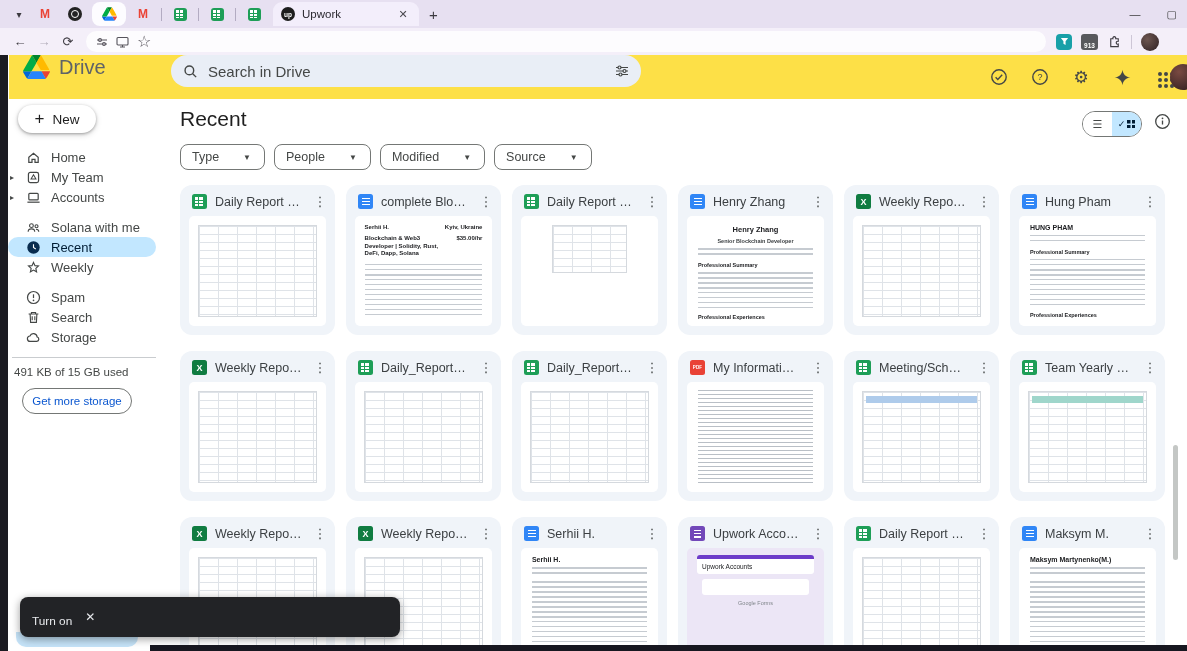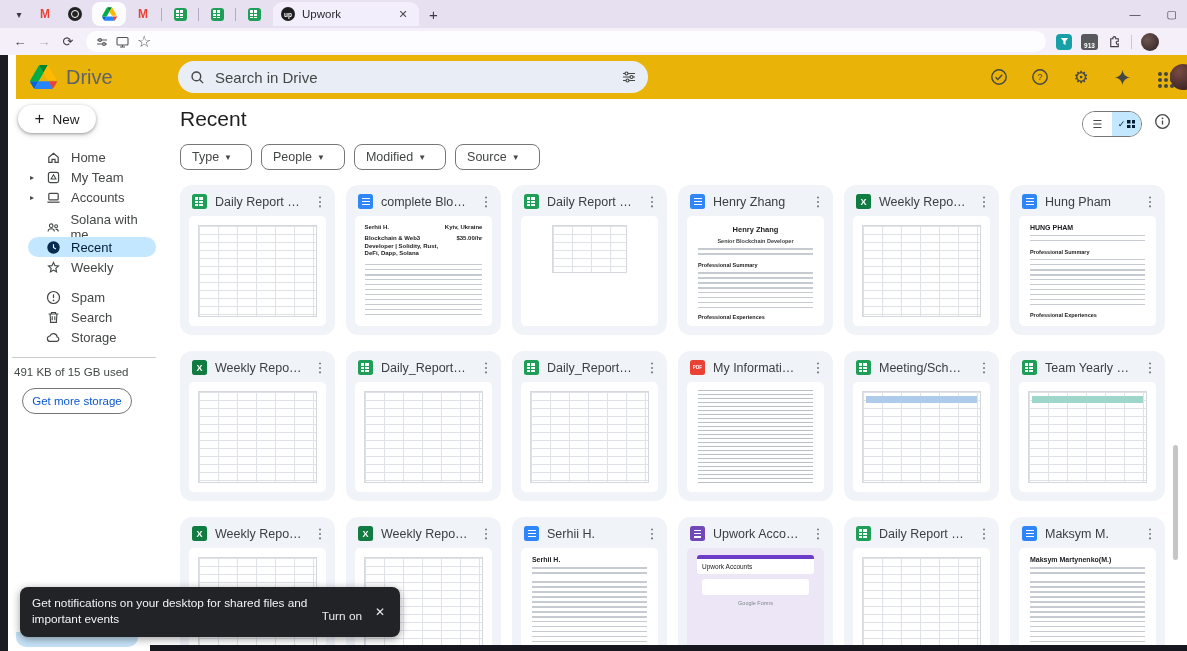--- a/index.html
+++ b/index.html
@@ -37,50 +37,50 @@
   .ext-badge{width:17px;height:15px;border-radius:3px;background:#58595d;color:#fff;font-size:6.5px;font-weight:700;display:flex;align-items:flex-end;justify-content:center;padding-bottom:1px;}
   .ext-sep{width:1px;height:14px;background:#cdc6d6;}
   .avatar-sm{width:18px;height:18px;border-radius:50%;background:radial-gradient(circle at 35% 35%,#6d5650,#2e2024);}
 
   
   .left-strip{position:absolute;left:0;top:55px;width:8px;bottom:0;background:#1b1b22;z-index:6;}
   .bottom-strip{position:absolute;left:150px;right:0;bottom:0;height:6px;background:#171720;z-index:30;}
   .blue-remnant{position:absolute;left:16px;bottom:4px;width:122px;height:15px;background:#c5e3f8;border-radius:0 0 10px 10px;z-index:24;}
 
   
-  .drive-header{position:absolute;top:55px;left:16px;right:0;height:44px;background:#eab308;display:flex;align-items:center;z-index:4;}
+  .drive-header{position:absolute;top:55px;left:9px;right:0;height:44px;background:#fde047;display:flex;align-items:flex-start;z-index:4;}
   .logo-wrap{display:flex;align-items:center;gap:9px;margin-left:14px;width:130px;}
   .drive-name{font-size:20px;color:#5f6368;}
   .searchbar{height:32px;width:446px;background:#e9eef6;border-radius:16px;display:flex;align-items:center;padding:0 12px;gap:10px;margin-left:18px;}
   .search-ph{font-size:15px;color:#444746;flex:1;}
   .hdr-icons{position:absolute;right:14px;top:0;height:44px;display:flex;align-items:center;gap:21px;color:#444746;}
   .hic{display:flex;align-items:center;justify-content:center;width:20px;height:20px;}
   .gear{font-size:17px;color:#444746;}
   .appsgrid{width:4px;height:4px;border-radius:50%;background:#444746;
     box-shadow:6px 0 #444746,12px 0 #444746,0 6px #444746,6px 6px #444746,12px 6px #444746,0 12px #444746,6px 12px #444746,12px 12px #444746;margin:-6px 0 0 -6px;}
   .avatar-cut{position:absolute;right:-9px;top:9px;width:26px;height:26px;border-radius:50%;background:radial-gradient(circle at 35% 30%,#7a4a42,#2a1b1d);}
 
   
   .sidebar{position:absolute;top:99px;left:8px;width:160px;bottom:0;background:#fff;z-index:3;font-size:13px;color:#444746;}
   .newbtn{margin:6px 0 14px 10px;width:78px;height:28px;background:#fff;border-radius:14px;box-shadow:0 1px 3px rgba(0,0,0,.3),0 2px 6px rgba(0,0,0,.15);display:flex;align-items:center;justify-content:center;gap:8px;font-size:13.5px;color:#1f1f1f;}
   .newbtn .plus{font-size:17px;color:#1f1f1f;}
   .snav{display:flex;flex-direction:column;}
-  .sitem{height:20px;display:flex;align-items:center;gap:10px;padding-left:18px;border-radius:13px;margin-right:12px;position:relative;margin-left:20px;}
+  .sitem{height:20px;display:flex;align-items:center;gap:10px;padding-left:18px;border-radius:13px;margin-right:12px;position:relative;}
   .sitem .caret{position:absolute;left:2px;font-size:8px;color:#444746;}
   .sitem.sel{background:#c2e7ff;color:#001d35;font-weight:500;}
   .sgap{height:10px;}
   .sdivider{height:1px;background:#c9cccf;margin:10px 12px 0 4px;}
   .storage-text{margin:8px 0 0 6px;font-size:11.5px;color:#444746;}
   .storage-btn{margin:10px 0 0 14px;width:108px;height:24px;border:1px solid #747775;border-radius:13px;display:flex;align-items:center;justify-content:center;font-size:11.5px;color:#0b57d0;}
 
   
   .content{position:absolute;top:99px;left:168px;right:0;bottom:0;background:#fff;padding-left:12px;}
   .page-title{font-size:21px;color:#1f1f1f;margin-top:8px;}
   .chips{display:flex;gap:9px;margin-top:13px;}
-  .chip{height:24px;border:1px solid #747775;border-radius:8px;display:inline-flex;align-items:center;gap:5px;padding:0 19px 0 11px;font-size:12.5px;color:#444746;}
+  .chip{height:24px;border:1px solid #747775;border-radius:8px;display:inline-flex;align-items:center;gap:24px;padding:0 13px 0 11px;font-size:12.5px;color:#444746;}
   .chip .dcaret{font-size:8px;color:#444746;}
   .view-toggle{position:absolute;top:12px;right:45px;width:58px;height:24px;border:1px solid #747775;border-radius:13px;display:flex;overflow:hidden;}
   .vt-seg{flex:1;display:flex;align-items:center;justify-content:center;gap:2px;background:#fff;color:#444746;}
   .vt-seg.sel{background:#c2e7ff;color:#001d35;}
   .vt-lines{font-size:11px;}
   .vt-check{font-size:9px;}
   .vt-grid{width:8px;height:8px;background:
       linear-gradient(#001d35,#001d35) 0 0/3.5px 3.5px no-repeat,
       linear-gradient(#001d35,#001d35) 100% 0/3.5px 3.5px no-repeat,
       linear-gradient(#001d35,#001d35) 0 100%/3.5px 3.5px no-repeat,
@@ -663,18 +663,17 @@
               <div class="rlines plines grow"></div>
             </div>
           </div>
         </div>
       </div>
   </div>
 
   <div class="scroll-thumb"></div>
 
   <div class="toast">
-    <span class="toast-msg">Get notifications on your desktop for shared files and important events</span>
     <span class="toast-action">Turn on</span>
     <span class="toast-close">✕</span>
   </div>
 
 </div>
 
 </body></html>

